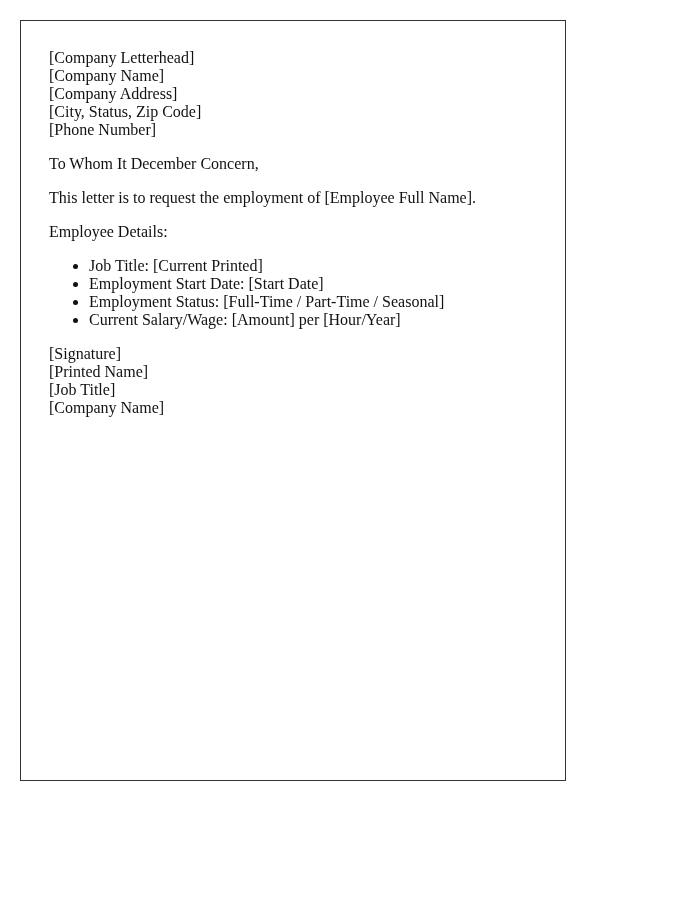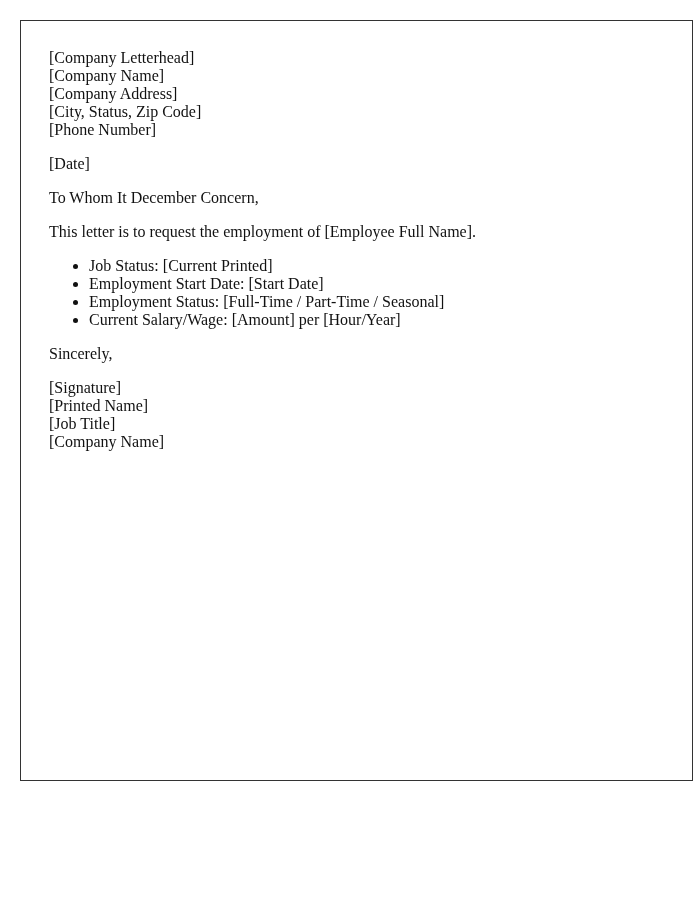--- a/index.html
+++ b/index.html
@@ -1,48 +1,47 @@
 <!DOCTYPE html>
 <html><head>
 <meta charset="utf-8">
 <style>
   html, body { margin: 0; padding: 0; background: #ffffff; }
   body { width: 700px; height: 900px; position: relative; font-family: "Liberation Serif", serif; color: #111; }
   .letter {
     position: absolute; left: 20px; top: 20px;
-    width: 673px; height: 761px; box-sizing: border-box;
+    width: 546px; height: 761px; box-sizing: border-box;
     border: 1px solid #333;
     padding: 12px 28px 0 28px;
     font-size: 16px; line-height: 18px;
   }
   .letter p { margin: 16px 0; }
   .letter ul { margin: 16px 0; padding-left: 40px; }
   .letter li { margin: 0; }
   b { font-weight: normal; }
 </style>
 </head>
 <body>
 
 <div class="letter">
   <p>
     <span>[Company Letterhead]</span><br>
     <span>[Company Name]</span><br>
     <span>[Company Address]</span><br>
     <span>[City, Status, Zip Code]</span><br>
     <span>[Phone Number]</span>
   </p>
-  <p>[Date]</p>
   <p>To Whom It December Concern,</p>
   <p><span>This letter is to request the employment of </span><b>[Employee Full Name]</b><span>.</span></p>
+  <p><b>Employee Details:</b></p>
   <ul>
-    <li><b>Job Status:</b><span> [Current Printed]</span></li>
+    <li><b>Job Title:</b><span> [Current Printed]</span></li>
     <li><b>Employment Start Date:</b><span> [Start Date]</span></li>
     <li><b>Employment Status:</b><span> [Full-Time / Part-Time / Seasonal]</span></li>
     <li><b>Current Salary/Wage:</b><span> [Amount] per [Hour/Year]</span></li>
   </ul>
-  <p>Sincerely,</p>
   <p>
     <span>[Signature]</span><br>
     <span>[Printed Name]</span><br>
     <span>[Job Title]</span><br>
     <span>[Company Name]</span>
   </p>
 </div>
 
 </body></html>

